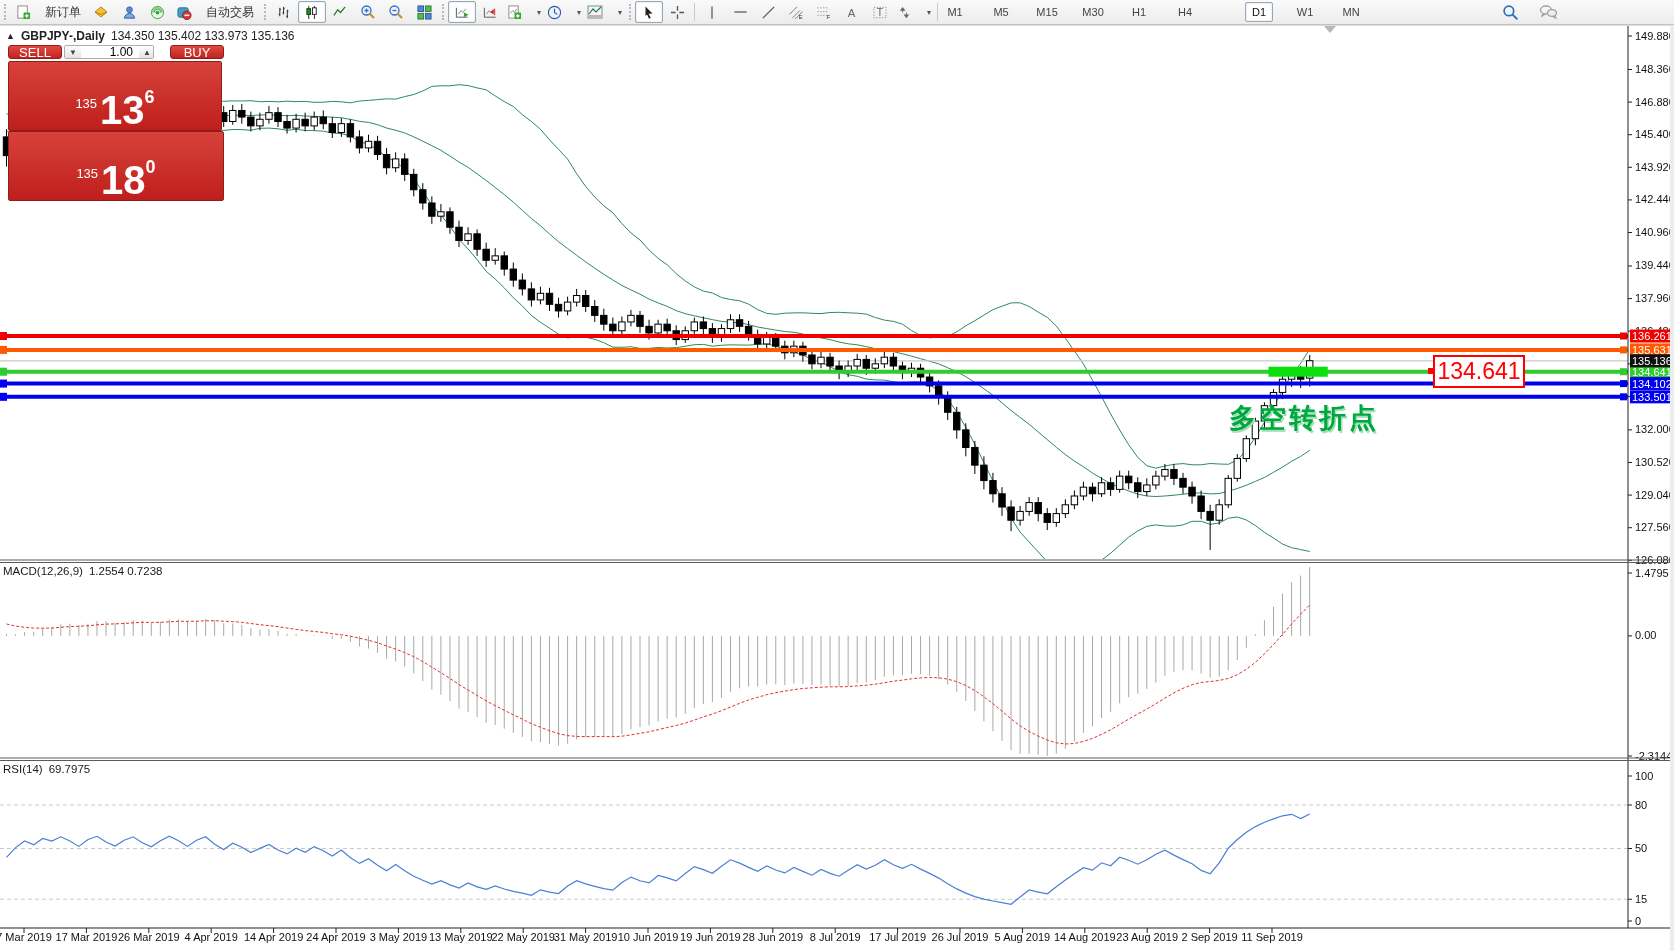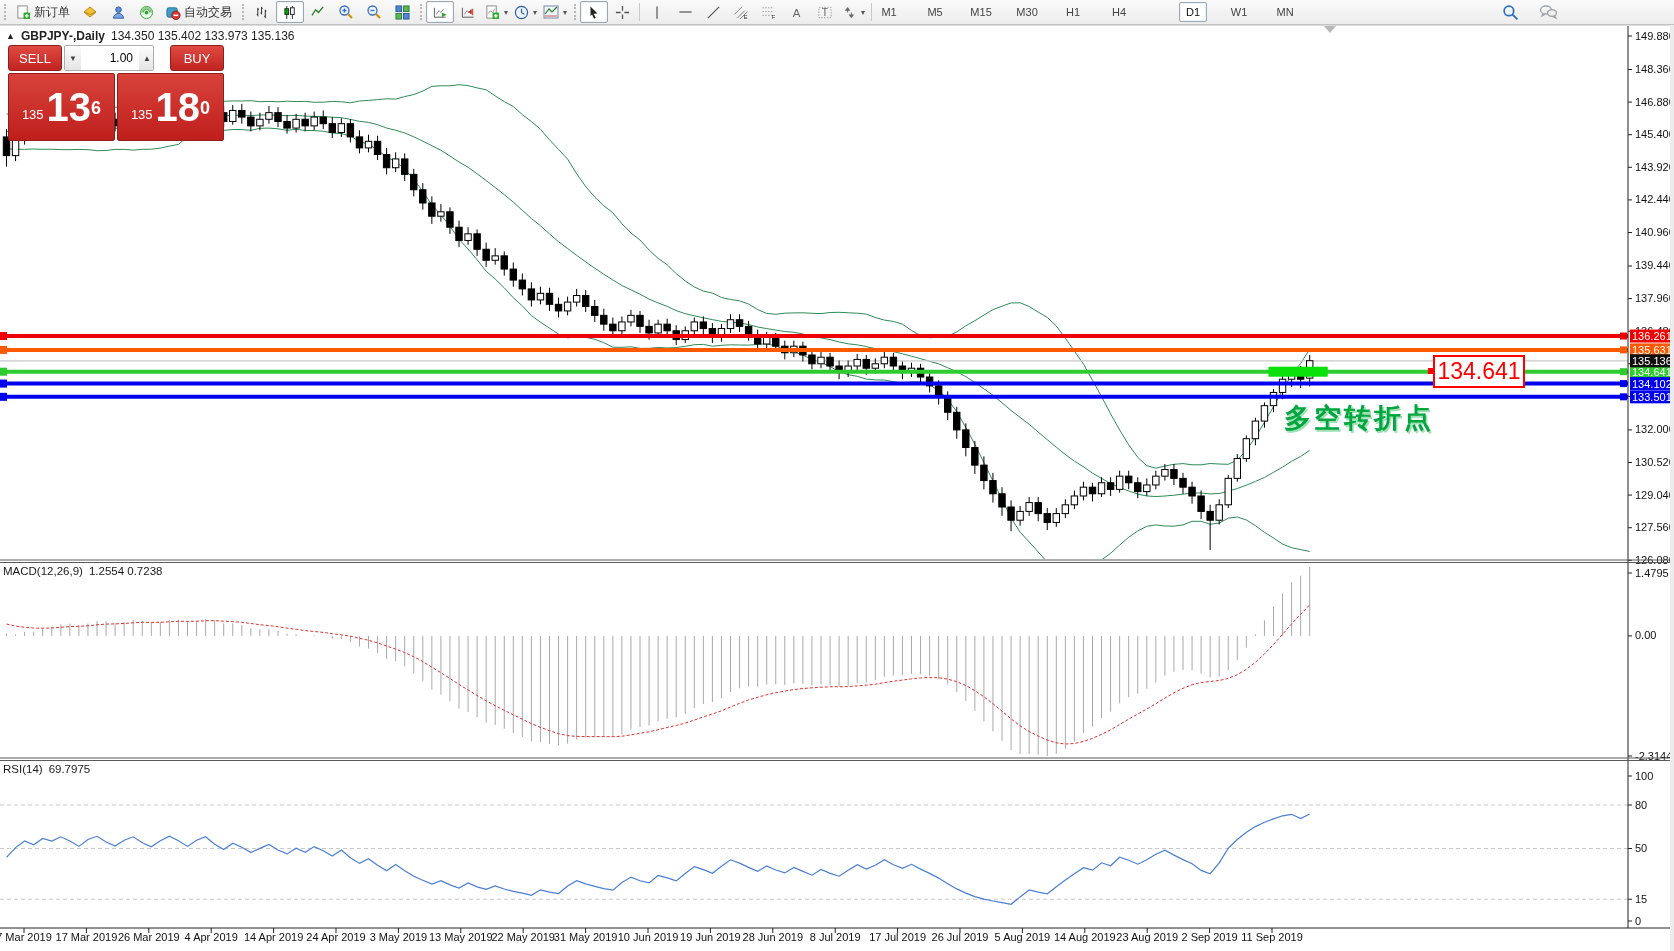--- a/index.html
+++ b/index.html
@@ -4,60 +4,60 @@
 <style>
   html,body{margin:0;padding:0;background:#fff;font-family:"Liberation Sans",sans-serif;}
   #app{position:relative;width:1674px;height:951px;overflow:hidden;background:#fff;}
   
   #toolbar{position:absolute;left:0;top:0;width:1674px;height:24px;
     background:linear-gradient(#fafafa,#ececec);border-bottom:1px solid #c2c2c2;
     display:flex;align-items:center;font-size:12px;color:#333;z-index:30;}
   .grip{width:0;height:16px;border-left:2px dotted #b8b8b8;margin:0 4px;}
   .sep{width:0;height:18px;border-left:1px solid #c9c9c9;margin:0 3px;}
   .tbtn{height:20px;min-width:22px;display:flex;align-items:center;justify-content:center;
-    gap:3px;border:1px solid transparent;border-radius:2px;padding:0 2px;cursor:default;}
+    gap:14px;border:1px solid transparent;border-radius:2px;padding:0 2px;cursor:default;}
   .tbtn.lbl{padding:0 5px;}
   .tbtn.active{background:#fff;border-color:#9aa7b4;box-shadow:inset 0 0 2px #c9d4de;}
   .tbtn svg{display:block;}
   .caret{font-size:8px;color:#555;margin-left:1px;}
   .tfbtn{height:18px;min-width:26px;display:flex;align-items:center;justify-content:center;
     font-size:11px;color:#444;border:1px solid transparent;border-radius:2px;}
   .tfbtn.active{background:#fff;border-color:#9aa7b4;box-shadow:inset 0 0 2px #c9d4de;color:#111;margin-left:28px;}
   #tb-right{margin-left:auto;margin-right:112px;display:flex;align-items:center;gap:10px;}
   
   #chart-svg{position:absolute;left:0;top:0;z-index:1;}
   #right-edge{position:absolute;right:0;top:24px;width:4px;height:927px;background:#ececec;z-index:2;}
   #chart-title{position:absolute;left:6px;top:29px;font-size:12px;color:#222;z-index:10;
     display:flex;gap:6px;align-items:center;}
   #chart-title .tri{font-size:9px;color:#222;}
   #chart-title b{font-weight:bold;}
   
   #oneclick{position:absolute;left:8px;top:45px;width:216px;z-index:20;font-family:"Liberation Sans",sans-serif;}
-  #oc-row1{display:flex;height:26px;align-items:stretch;}
+  #oc-row1{display:flex;height:14px;align-items:stretch;}
   .ocbtn{background:linear-gradient(#e04a43,#c22420);color:#fff;font-size:13px;
     display:flex;align-items:center;justify-content:center;border:1px solid #8f1d1a;border-radius:3px;}
   #oc-sell-btn{width:52px;}
   #oc-buy-btn{width:52px;margin-left:14px;}
   #oc-vol{flex:1;display:flex;margin:0 2px;border:1px solid #adadad;border-radius:2px;overflow:hidden;background:#fff;}
   .spin{width:16px;background:linear-gradient(#fdfdfd,#e4e4e4);display:flex;align-items:center;
     justify-content:center;font-size:8px;color:#444;border:0;}
   #oc-vol input{flex:1;border:0;outline:0;text-align:right;font-size:12px;padding-right:6px;width:50px;}
-  #oc-row2{display:flex;height:68px;margin-top:2px;}
+  #oc-row2{display:flex;height:56px;margin-top:2px;flex-direction:column;}
   .ocprice{flex:1;background:linear-gradient(#d8423b,#bf1f1c);border:1px solid #8f1d1a;color:#fff;
     display:flex;align-items:center;justify-content:center;border-radius:2px;}
   .ocprice .small{font-size:13px;margin:14px 3px 0 0;}
-  .ocprice .big{font-size:40px;font-weight:bold;line-height:1;}
+  .ocprice .big{font-size:40px;font-weight:bold;line-height:1;margin-top:28px;}
   .ocprice .sup{font-size:18px;font-weight:bold;margin-top:2px;}
   #oc-sell-price{margin-right:2px;}
   
   #price-callout{position:absolute;left:1433px;top:355px;width:88px;height:29px;z-index:15;
     border:2px solid #f00;background:#fff;color:#f00;font-size:23px;display:flex;
     align-items:center;justify-content:center;}
   #price-callout .anchor{position:absolute;left:-7px;top:11px;width:6px;height:6px;background:#f00;}
-  #cn-note{position:absolute;left:1284px;top:400px;z-index:15;color:#00a63e;font-size:27px;
+  #cn-note{position:absolute;left:1229px;top:400px;z-index:15;color:#00a63e;font-size:27px;
     font-weight:bold;letter-spacing:3px;text-shadow:1.5px 1.5px 0 #9fe0b5;}
   #shift-marker{position:absolute;left:1324px;top:26px;z-index:6;width:0;height:0;
     border-left:6px solid transparent;border-right:6px solid transparent;border-top:7px solid #b8b8b8;}
 </style>
 </head>
 <body>
 <div id="app">
 
 <div id="toolbar">
   <span class="grip"></span>

